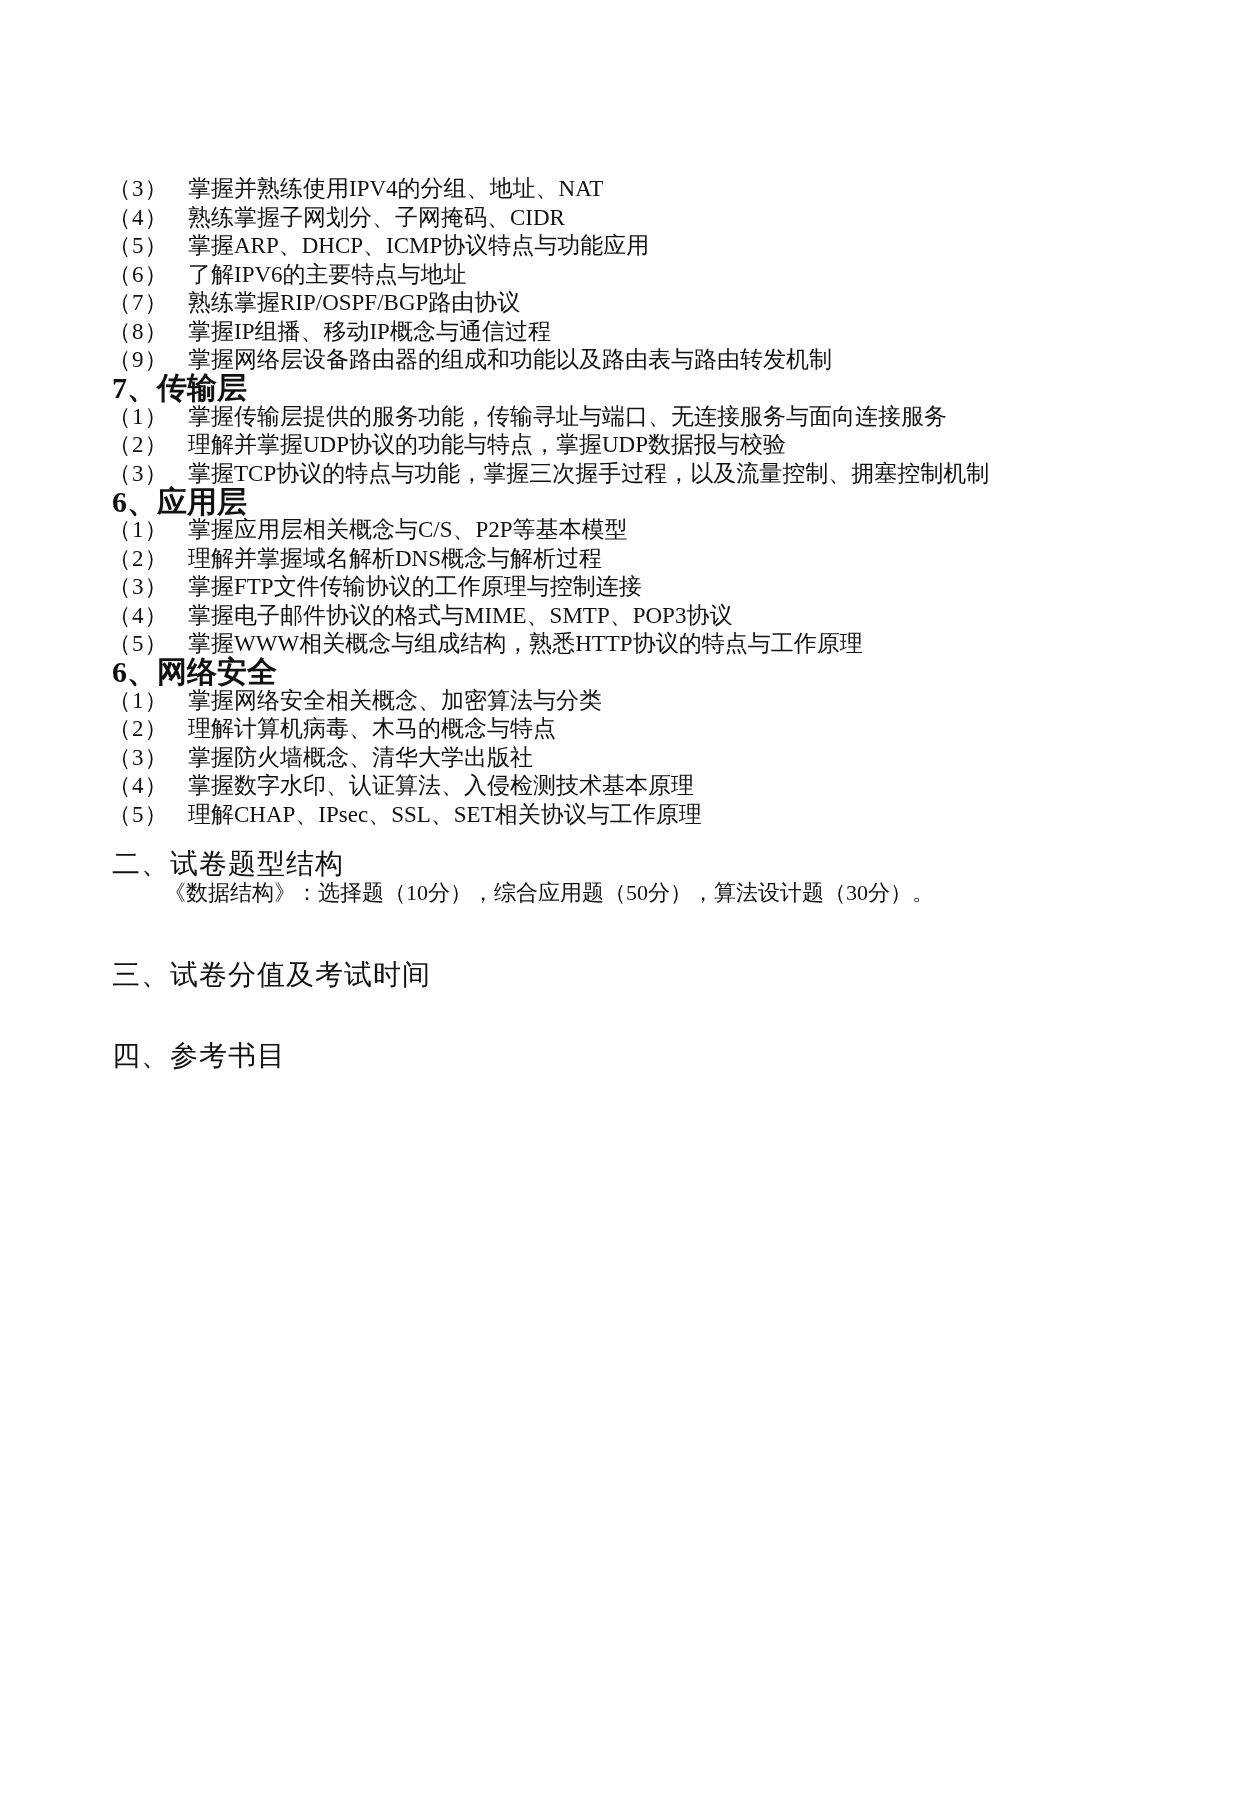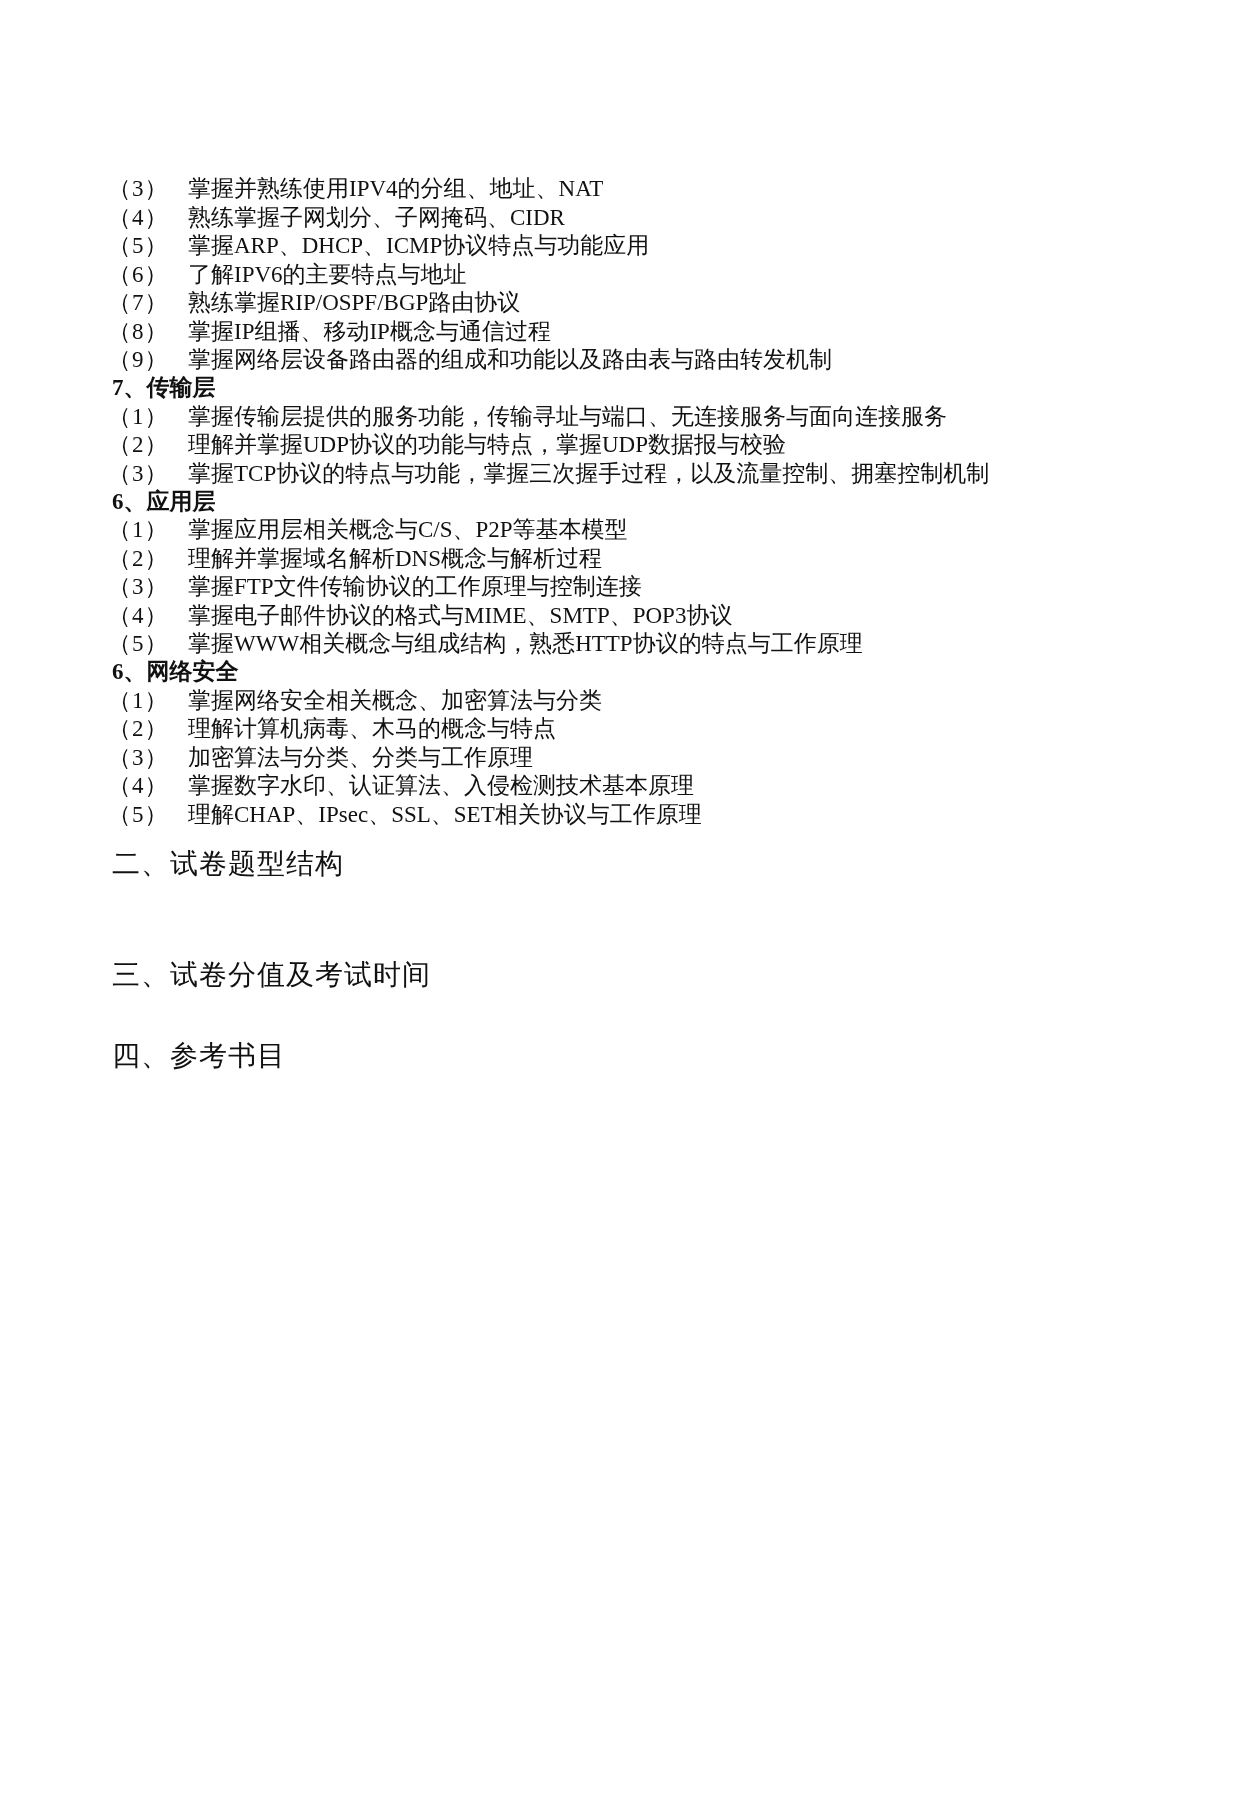--- a/index.html
+++ b/index.html
@@ -2,21 +2,21 @@
 <html><head>
 <meta charset="utf-8">
 <style>
   html, body { margin: 0; padding: 0; background: #ffffff; }
   body { width: 1240px; height: 1806px; position: relative; overflow: hidden; color: #111111;
          font-family: "Liberation Serif", "DejaVu Serif", serif; }
   .page { position: absolute; left: 0; top: 0; width: 1240px; height: 1806px; }
   .row { position: absolute; left: 0; height: 30px; line-height: 30px; white-space: nowrap; font-size: 23px; }
   .num { position: absolute; left: 108px; top: 0; letter-spacing: 1px; }
   .txt { position: absolute; left: 188px; top: 0; }
-  .heading { position: absolute; left: 112px; font-size: 23px; font-weight: bold; line-height: 30px; white-space: nowrap; }
+  .heading { position: absolute; left: 112px; font-size: 30px; font-weight: bold; line-height: 30px; white-space: nowrap; }
   .sec-title { position: absolute; left: 112px; font-size: 28px; line-height: 30px; white-space: nowrap; letter-spacing: 1px; }
   .sec-body { position: absolute; left: 164px; font-size: 22px; line-height: 30px; white-space: nowrap; }
   .ref { position: absolute; left: 164px; font-size: 18px; line-height: 26px; white-space: nowrap; }
   .ref .rn { display: inline-block; width: 42px; }
 </style>
 </head>
 <body>
 
 <div class="page">
 
@@ -89,30 +89,31 @@
   <div class="row" style="top:686px">
     <span class="num">（1）</span>
     <span class="txt">掌握网络安全相关概念、加密算法与分类</span>
   </div>
   <div class="row" style="top:714px">
     <span class="num">（2）</span>
     <span class="txt">理解计算机病毒、木马的概念与特点</span>
   </div>
   <div class="row" style="top:743px">
     <span class="num">（3）</span>
-    <span class="txt">加密算法与分类、分类与工作原理</span>
+    <span class="txt">掌握防火墙概念、清华大学出版社</span>
   </div>
   <div class="row" style="top:771px">
     <span class="num">（4）</span>
     <span class="txt">掌握数字水印、认证算法、入侵检测技术基本原理</span>
   </div>
   <div class="row" style="top:800px">
     <span class="num">（5）</span>
     <span class="txt">理解CHAP、IPsec、SSL、SET相关协议与工作原理</span>
   </div>
 
   <div class="sec-title" style="top:849px">二、试卷题型结构</div>
+  <div class="sec-body" style="top:878px">《数据结构》：选择题（10分），综合应用题（50分），算法设计题（30分）。</div>
 
   <div class="sec-title" style="top:960px">三、试卷分值及考试时间</div>
 
   <div class="sec-title" style="top:1041px">四、参考书目</div>
 
 </div>
 
 </body></html>

